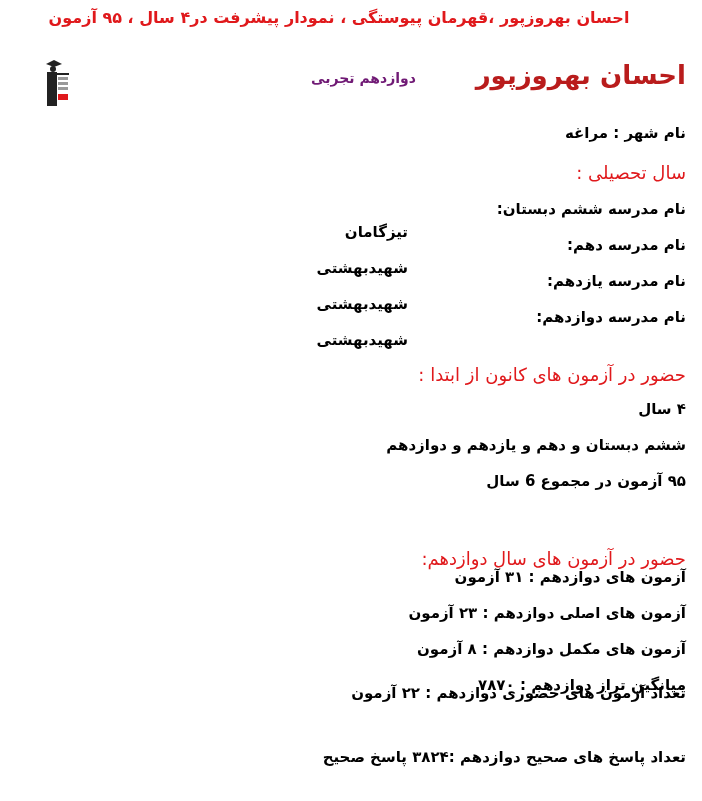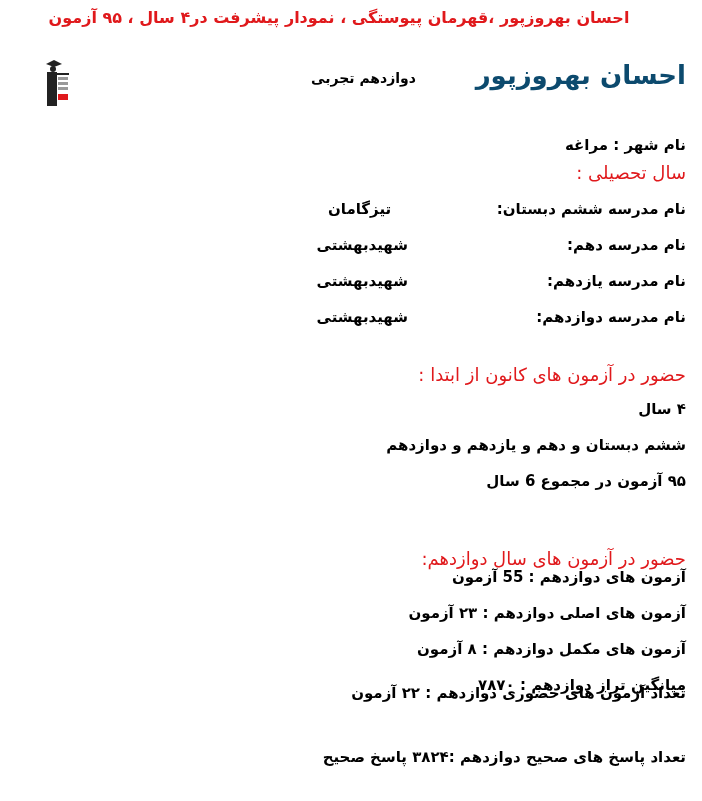--- a/index.html
+++ b/index.html
@@ -12,32 +12,32 @@
     .top-title {
       position: absolute; top: 8px; left: 0; width: 678px;
       text-align: center; color: #e0191c; font-weight: bold; font-size: 16px;
       letter-spacing: -0.3px;
     }
     .logo {
       position: absolute; left: 44px; top: 58px; width: 26px; height: 50px;
     }
     .name {
       position: absolute; right: 16px; top: 60px;
-      color: #0c4a6e; font-weight: bold; font-size: 26px;
+      color: #b91c1c; font-weight: bold; font-size: 26px;
     }
     .grade {
       position: absolute; left: 296px; top: 70px; width: 120px; text-align: right;
-      color: #000000; font-weight: bold; font-size: 14px;
+      color: #701a75; font-weight: bold; font-size: 14px;
     }
     .line {
       position: absolute; right: 16px; font-weight: bold; font-size: 15px; white-space: nowrap;
     }
     .red { color: #e0191c; font-weight: normal; font-size: 18px; }
     .val {
-      position: absolute; left: 328px; font-weight: bold; font-size: 15px; width: 80px; text-align: left;
+      position: absolute; left: 328px; font-weight: bold; font-size: 15px; width: 80px; text-align: right; margin-top: 23px;
     }
   </style>
 </head>
 <body>
 
 <div class="top-title">احسان بهروزپور ،قهرمان پیوستگی ، نمودار پیشرفت در۴ سال ، ۹۵ آزمون</div>
 
 <svg class="logo" viewBox="0 0 26 50">
   <polygon points="2,6 10,2 18,6 10,9" fill="#222"></polygon>
   <circle cx="9" cy="11" r="3" fill="#222"></circle>
@@ -45,36 +45,36 @@
   <rect x="13" y="15" width="12" height="2" fill="#222"></rect>
   <rect x="14" y="19" width="10" height="3" fill="#999"></rect>
   <rect x="14" y="24" width="10" height="3" fill="#999"></rect>
   <rect x="14" y="29" width="10" height="3" fill="#999"></rect>
   <rect x="14" y="36" width="10" height="6" fill="#e0191c"></rect>
 </svg>
 
 <div class="name">احسان بهروزپور</div>
 <div class="grade">دوازدهم تجربی</div>
 
-<div class="line" style="top:136px">نام شهر : مراغه</div>
+<div class="line" style="top:124px">نام شهر : مراغه</div>
 <div class="line red" style="top:162px">سال تحصیلی :</div>
 
 <div class="line" style="top:200px">نام مدرسه ششم دبستان:</div>
 <div class="val" style="top:200px">تیزگامان</div>
 <div class="line" style="top:236px">نام مدرسه دهم:</div>
 <div class="val" style="top:236px">شهیدبهشتی</div>
 <div class="line" style="top:272px">نام مدرسه یازدهم:</div>
 <div class="val" style="top:272px">شهیدبهشتی</div>
 <div class="line" style="top:308px">نام مدرسه دوازدهم:</div>
 <div class="val" style="top:308px">شهیدبهشتی</div>
 
 <div class="line red" style="top:364px">حضور در آزمون های کانون از ابتدا :</div>
 <div class="line" style="top:400px">۴ سال</div>
 <div class="line" style="top:436px">ششم دبستان و دهم و یازدهم و دوازدهم</div>
 <div class="line" style="top:472px">۹۵ آزمون در مجموع 6 سال</div>
 
 <div class="line red" style="top:548px">حضور در آزمون های سال دوازدهم:</div>
-<div class="line" style="top:568px">آزمون های دوازدهم : 55 آزمون</div>
+<div class="line" style="top:568px">آزمون های دوازدهم : ۳۱ آزمون</div>
 <div class="line" style="top:604px">آزمون های اصلی دوازدهم : ۲۳ آزمون</div>
 <div class="line" style="top:640px">آزمون های مکمل دوازدهم : ۸ آزمون</div>
 <div class="line" style="top:676px">میانگین تراز دوازدهم : ۷۸۷۰</div>
 <div class="line" style="top:684px">تعداد آزمون های حضوری دوازدهم : ۲۲ آزمون</div>
 <div class="line" style="top:748px">تعداد پاسخ های صحیح دوازدهم :۳۸۲۴ پاسخ صحیح</div>
 
 </body></html>

